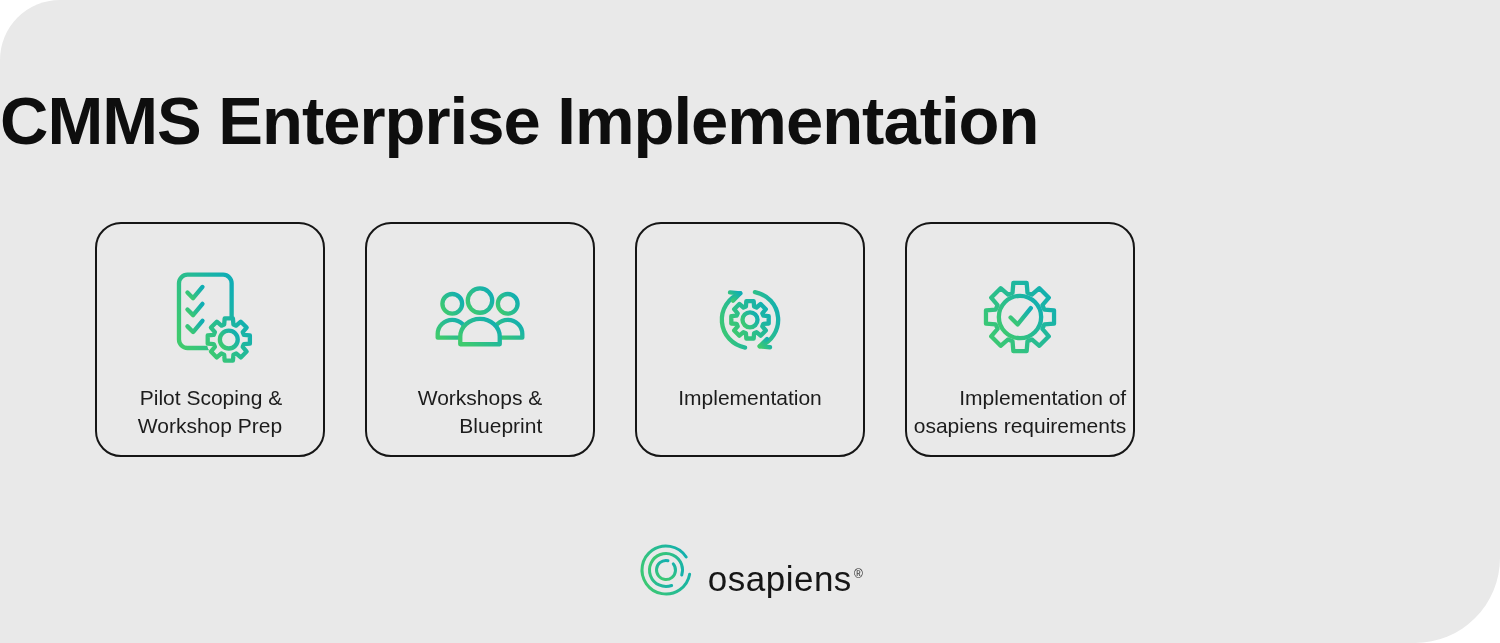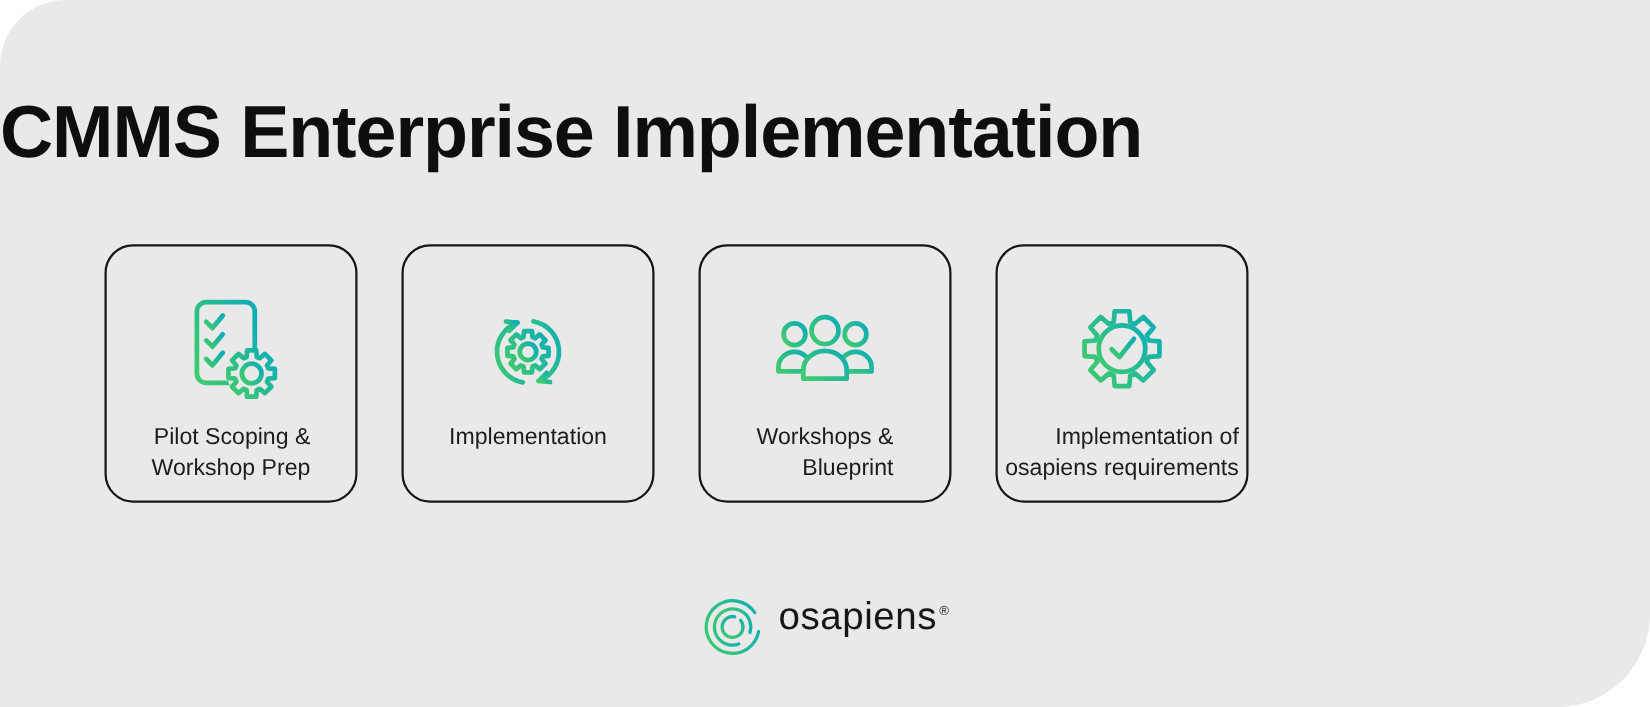--- a/index.html
+++ b/index.html
@@ -18,21 +18,21 @@
   .title{position:absolute;top:82px;left:0;width:100%;
     font-size:67px;font-weight:800;letter-spacing:-1px;color:#0e0e0e;}
   .cards{position:absolute;left:95px;top:222px;width:1310px;display:flex;gap:40px;}
   .card{width:230px;height:235px;border:2px solid var(--card-border);
     border-radius:26px;display:flex;flex-direction:column;align-items:center;}
   .icon-box{margin-top:46px;width:94px;height:94px;}
   .icon-box svg{width:94px;height:94px;display:block;}
   .card-label{margin-top:20px;font-size:21px;line-height:28px;text-align:right;
     white-space:pre-line;color:#1c1c1c;padding:0 6px;}
   .footer{position:absolute;bottom:44px;left:0;width:100%;
-    display:flex;justify-content:center;align-items:flex-start;gap:13px;}
+    display:flex;justify-content:center;align-items:flex-end;gap:13px;}
   .brand-icon svg{width:58px;height:58px;display:block;}
   .brand-name{font-size:35px;font-weight:500;letter-spacing:.5px;color:#161616;position:relative;}
   .tm{font-size:12px;position:relative;top:-13px;margin-left:2px;color:#2a2a2a;}
   .g-start{stop-color:var(--grad-start);}
   .g-end{stop-color:var(--grad-end);}
   .stroke{fill:none;stroke:url(#gg);stroke-width:4.6;stroke-linecap:round;stroke-linejoin:round;}
   .bgfill{fill:var(--panel-bg);}
   .defs-svg{position:absolute;width:0;height:0;}
 </style>
 </head>
@@ -69,44 +69,44 @@
           <circle class="stroke" cx="70" cy="74" r="9.5"></circle>
         </svg>
       </div>
       <div class="card-label">Pilot Scoping &amp;
 Workshop Prep</div>
     </div>
 
     <div class="card">
       <div class="icon-box">
         <svg viewBox="0 0 100 100">
-          <path class="stroke" d="M44.8 82.5 A30 30 0 0 1 39.7 24.8"></path>
-          <path class="stroke" d="M28.7 23.8 L39.7 24.8 L31.9 32.6"></path>
-          <path class="stroke" d="M55.2 23.5 A30 30 0 0 1 60.3 81.2"></path>
-          <path class="stroke" d="M71.3 82.2 L60.3 81.2 L68.1 73.4"></path>
-          <use href="#gearshape" transform="translate(50,53) scale(0.78)" class="bgfill" stroke="url(#gg)" stroke-width="5.9" stroke-linejoin="round"></use>
-          <circle class="stroke" cx="50" cy="53" r="8"></circle>
-        </svg>
-      </div>
-      <div class="card-label">Implementation</div>
-    </div>
-
-    <div class="card">
-      <div class="icon-box">
-        <svg viewBox="0 0 100 100">
           <path class="stroke" d="M5 72 V68 A15.5 15 0 0 1 36 68 V72 Z"></path>
           <path class="stroke" d="M64 72 V68 A15.5 15 0 0 1 95 68 V72 Z"></path>
           <path class="stroke bgfill" style="fill:var(--panel-bg)" d="M29 79 V71 A21 19 0 0 1 71 71 V79 Z"></path>
           <circle class="stroke" style="fill:var(--panel-bg)" cx="20.5" cy="36" r="10.5"></circle>
           <circle class="stroke" style="fill:var(--panel-bg)" cx="79.5" cy="36" r="10.5"></circle>
           <circle class="stroke" style="fill:var(--panel-bg)" cx="50" cy="32.5" r="13"></circle>
         </svg>
       </div>
       <div class="card-label">Workshops &amp;
 Blueprint</div>
+    </div>
+
+    <div class="card">
+      <div class="icon-box">
+        <svg viewBox="0 0 100 100">
+          <path class="stroke" d="M44.8 82.5 A30 30 0 0 1 39.7 24.8"></path>
+          <path class="stroke" d="M28.7 23.8 L39.7 24.8 L31.9 32.6"></path>
+          <path class="stroke" d="M55.2 23.5 A30 30 0 0 1 60.3 81.2"></path>
+          <path class="stroke" d="M71.3 82.2 L60.3 81.2 L68.1 73.4"></path>
+          <use href="#gearshape" transform="translate(50,53) scale(0.78)" class="bgfill" stroke="url(#gg)" stroke-width="5.9" stroke-linejoin="round"></use>
+          <circle class="stroke" cx="50" cy="53" r="8"></circle>
+        </svg>
+      </div>
+      <div class="card-label">Implementation</div>
     </div>
 
 
     <div class="card">
       <div class="icon-box">
         <svg viewBox="0 0 100 100">
           <use href="#gearshape" transform="translate(50,50) scale(1.42)" class="bgfill" stroke="url(#gg)" stroke-width="3.2" stroke-linejoin="round"></use>
           <circle class="stroke" cx="50" cy="50" r="22.5"></circle>
           <path class="stroke" d="M40 50.5 L47.5 58 L61.5 40.5"></path>
         </svg>

